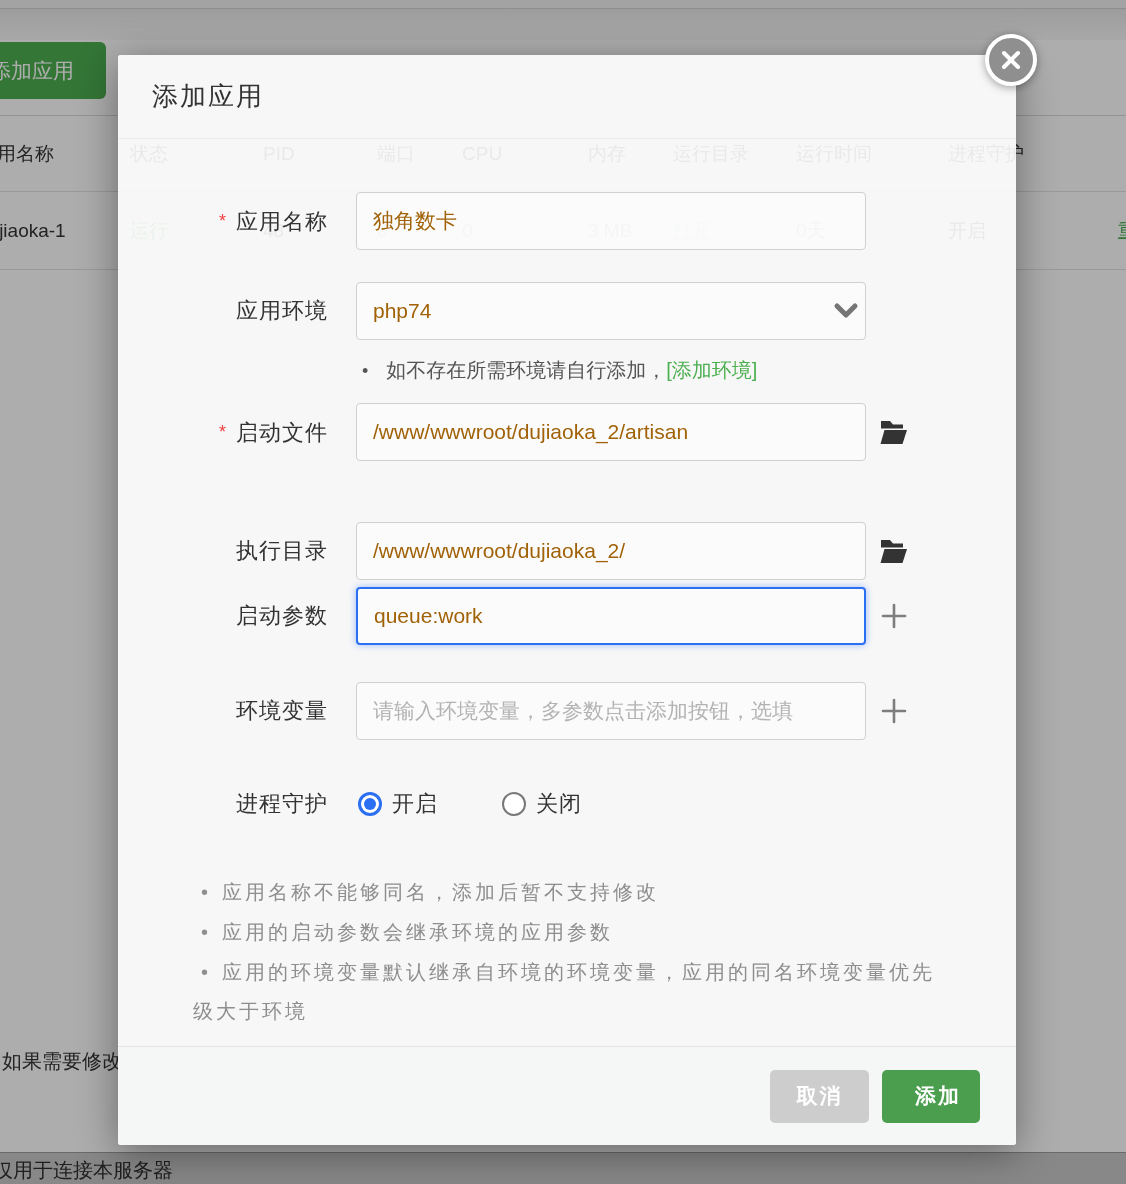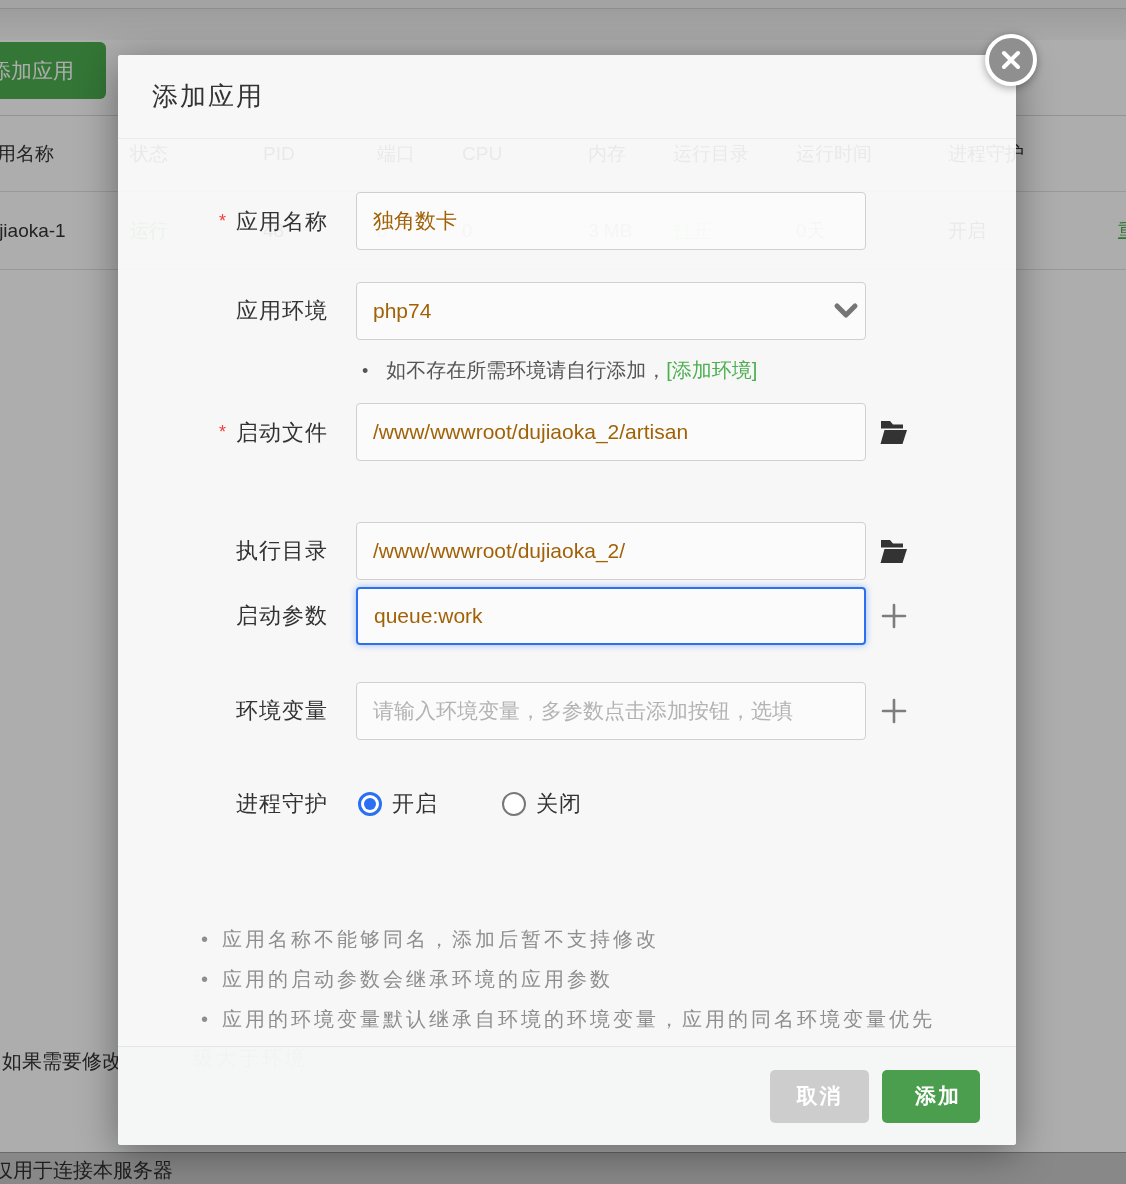--- a/index.html
+++ b/index.html
@@ -56,21 +56,21 @@
   .radio-group{position:absolute;left:240px;top:0;height:36px;display:flex;align-items:center;}
   .radio{width:24px;height:24px;border-radius:50%;box-sizing:border-box;background:#fff;cursor:pointer;
          display:flex;align-items:center;justify-content:center;}
   .radio.on{border:3px solid #2b6ff2;}
   .radio.on .dot{width:12px;height:12px;border-radius:50%;background:#2b6ff2;}
   .radio.off{border:2px solid #787878;}
   .radio-label{font-size:22px;letter-spacing:1px;margin:0 0 0 10px;color:#333;}
   .radio-gap{width:64px;}
   
   .m-notes{position:absolute;left:75px;top:818px;width:762px;font-size:20px;letter-spacing:3px;
-           color:#8e8e8e;line-height:39px;margin-top:47px;}
+           color:#8e8e8e;line-height:39px;}
   .m-note{margin:0 0 1px 0;}
   .m-note .bullet{margin:0 14px 0 8px;letter-spacing:0;}
   
   .m-footer{position:absolute;left:0;top:991px;width:100%;height:99px;box-sizing:border-box;
             background:rgba(245,247,247,0.97);border-top:1px solid #e5e5e5;border-radius:0 0 3px 3px;
             display:flex;align-items:center;justify-content:flex-end;gap:13px;padding-right:36px;}
   .btn{height:53px;border:none;border-radius:5px;font-size:21px;font-weight:600;color:#fff;
        letter-spacing:2px;cursor:pointer;font-family:inherit;}
   .btn-cancel{width:99px;background:#cdcdcd;}
   .btn-submit{width:98px;background:#4a9e4d;padding-left:20px;}

